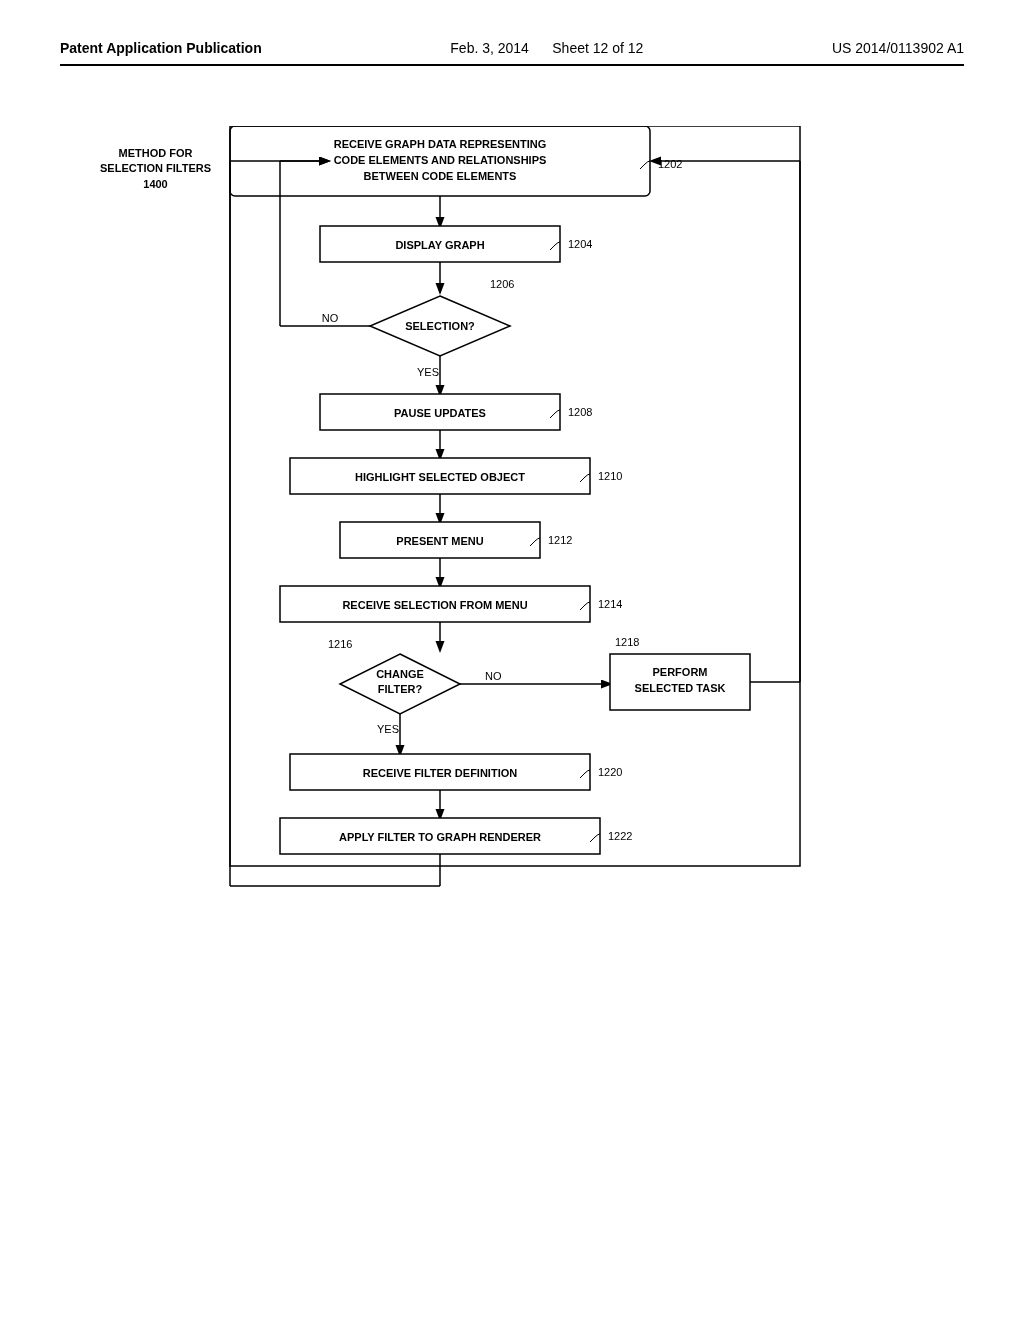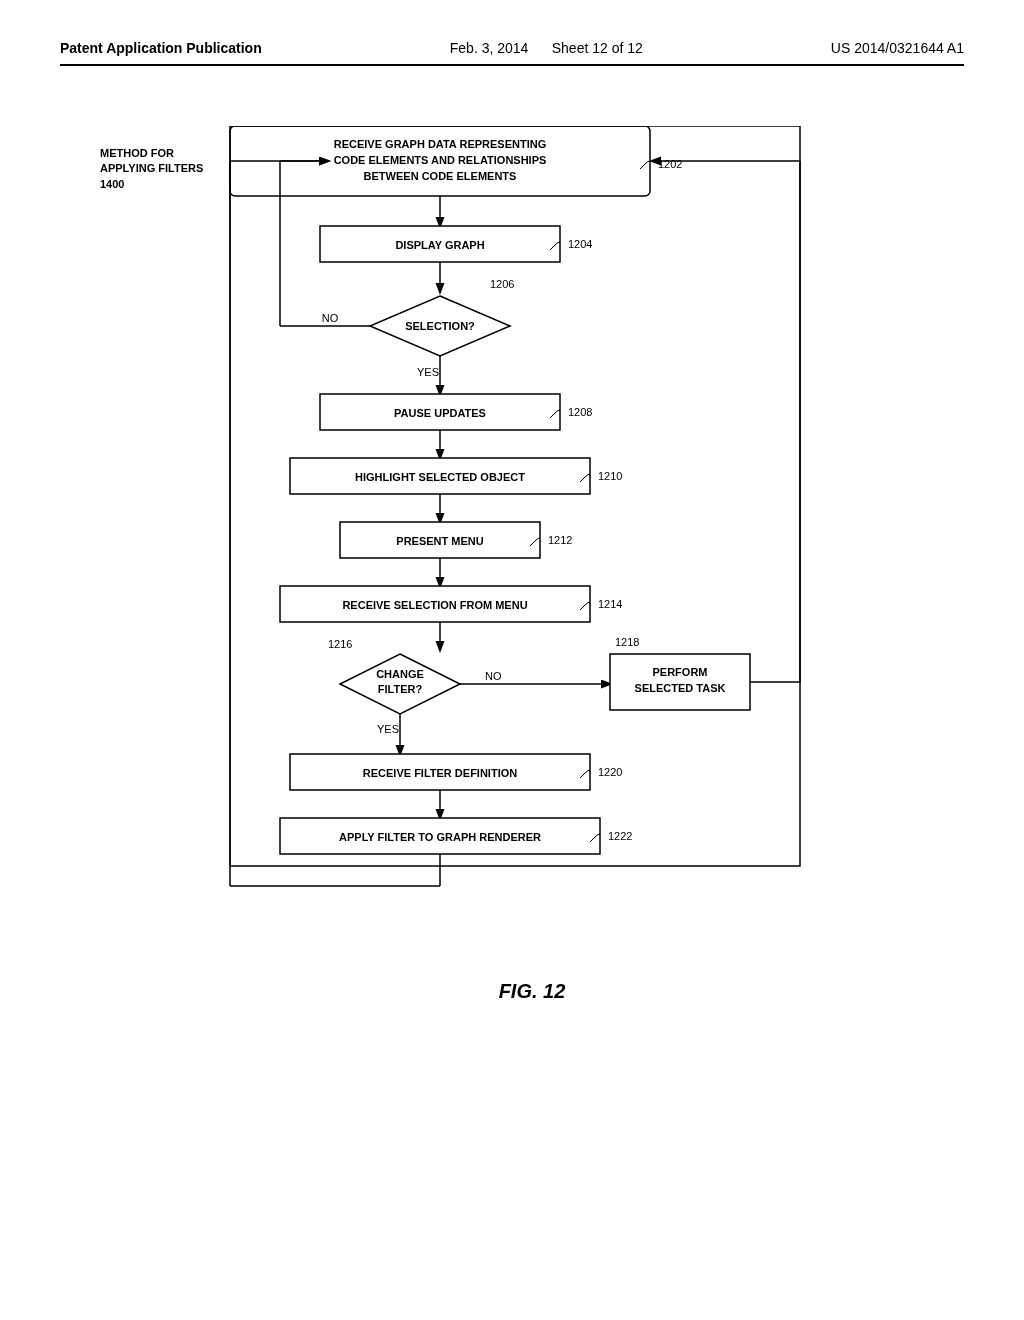--- a/index.html
+++ b/index.html
@@ -50,21 +50,21 @@
       margin-left: 40px;
     }
 
     
     .method-label {
       position: absolute;
       left: 0px;
       top: 20px;
       font-size: 11px;
       font-weight: bold;
-      text-align: left;
+      text-align: center;
       line-height: 1.4;
     }
 
     
     .flowchart-svg {
       margin-left: 80px;
     }
 
     
     .figure-caption {
@@ -79,27 +79,27 @@
 <body>
 
 <div class="page">
   <div class="header">
     <span class="header-left">Patent Application Publication</span>
     <span class="header-center">
       <span>Feb. 3, 2014</span>
       &nbsp;&nbsp;&nbsp;&nbsp;
       <span>Sheet 12 of 12</span>
     </span>
-    <span class="header-right">US 2014/0321644 A1</span>
+    <span class="header-right">US 2014/0113902 A1</span>
   </div>
 
   <div class="flowchart-area">
     <div class="method-label">
       <span>METHOD FOR</span><br>
-      <span>APPLYING FILTERS</span><br>
+      <span>SELECTION FILTERS</span><br>
       <span>1400</span>
     </div>
 
     <svg class="flowchart-svg" width="750" height="820" viewBox="0 0 750 820">
 
       <rect x="50" y="0" width="420" height="70" rx="5" ry="5" fill="white" stroke="black" stroke-width="1.5"></rect>
       <text x="260" y="22" text-anchor="middle" font-size="11" font-weight="bold" font-family="Arial">RECEIVE GRAPH DATA REPRESENTING</text>
       <text x="260" y="38" text-anchor="middle" font-size="11" font-weight="bold" font-family="Arial">CODE ELEMENTS AND RELATIONSHIPS</text>
       <text x="260" y="54" text-anchor="middle" font-size="11" font-weight="bold" font-family="Arial">BETWEEN CODE ELEMENTS</text>
 
@@ -201,15 +201,14 @@
       <rect x="50" y="0" width="570" height="740" rx="0" ry="0" fill="none" stroke="black" stroke-width="1.5"></rect>
 
       <defs>
         <marker id="arrow" markerWidth="8" markerHeight="8" refX="6" refY="3" orient="auto">
           <path d="M0,0 L0,6 L8,3 z" fill="black"></path>
         </marker>
       </defs>
 
     </svg>
 
-    <div class="figure-caption">FIG. 12</div>
   </div>
 </div>
 
 </body></html>

